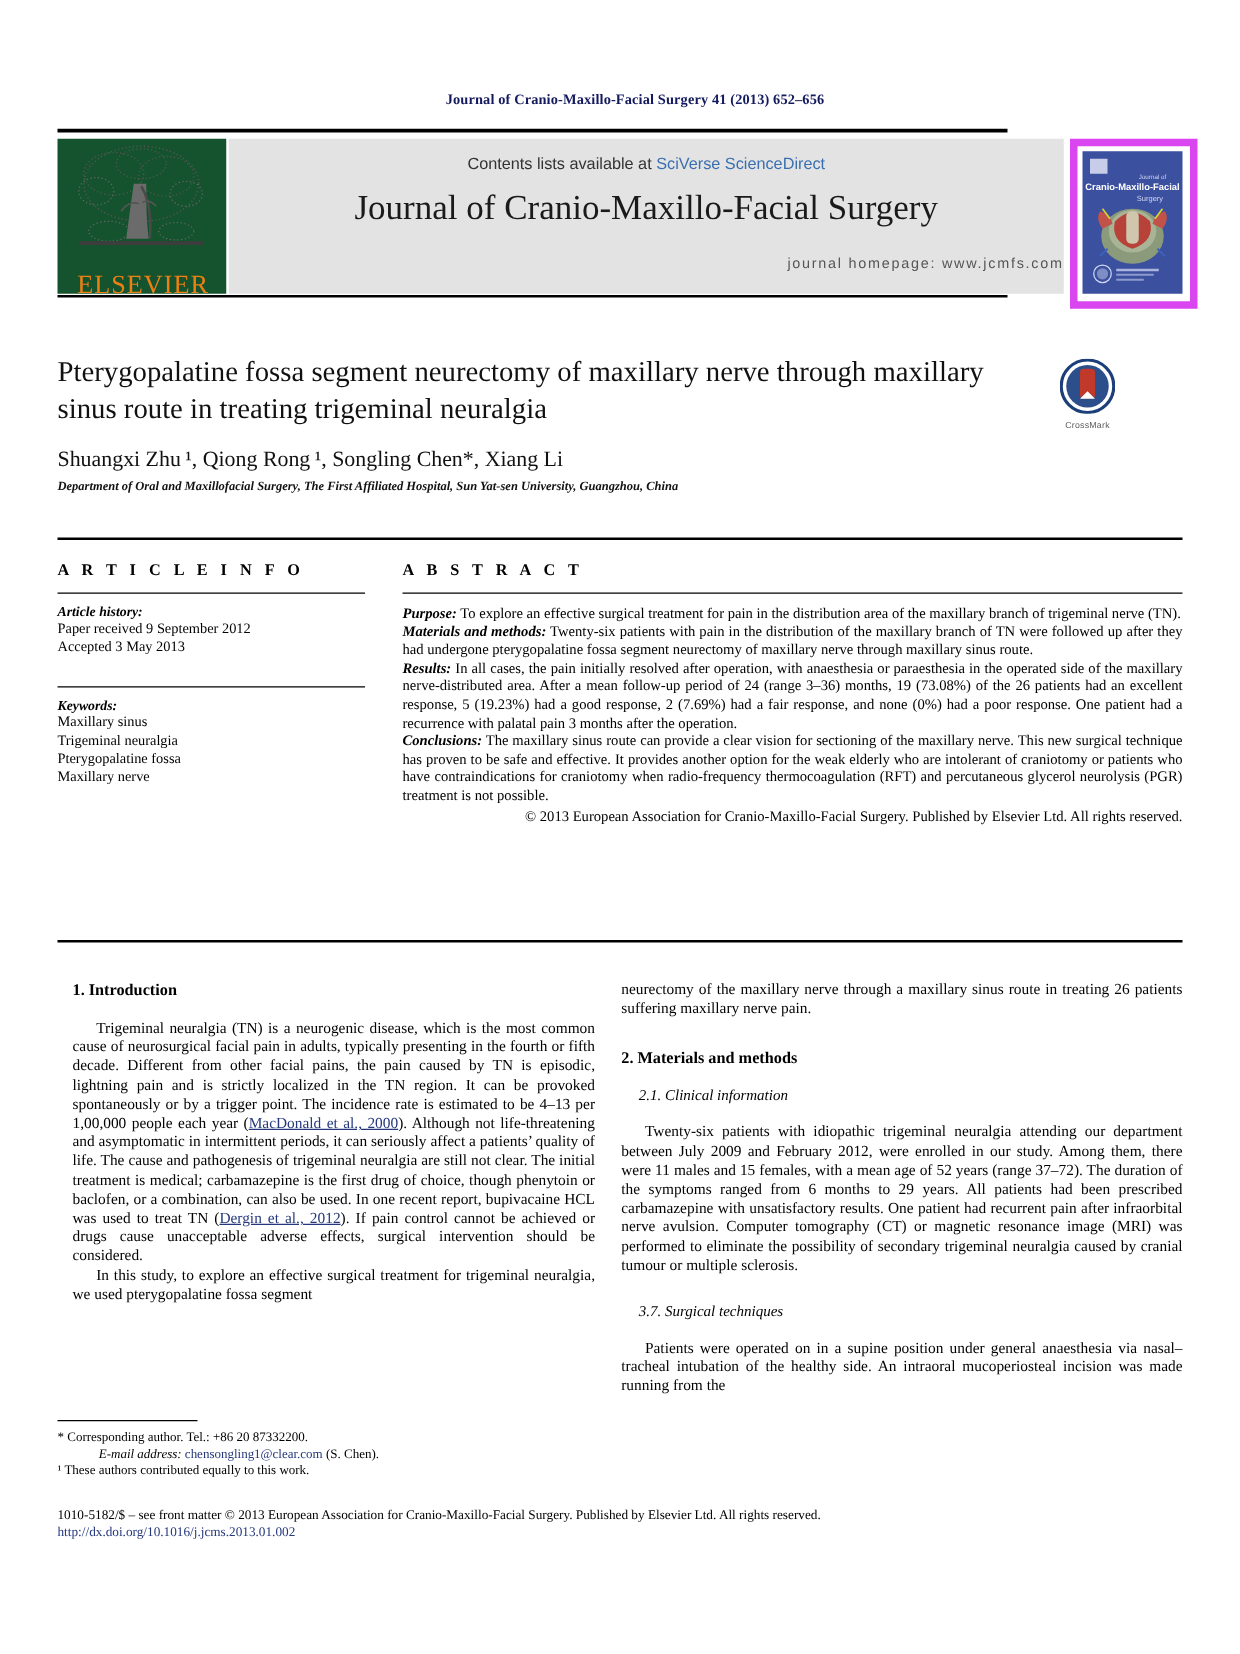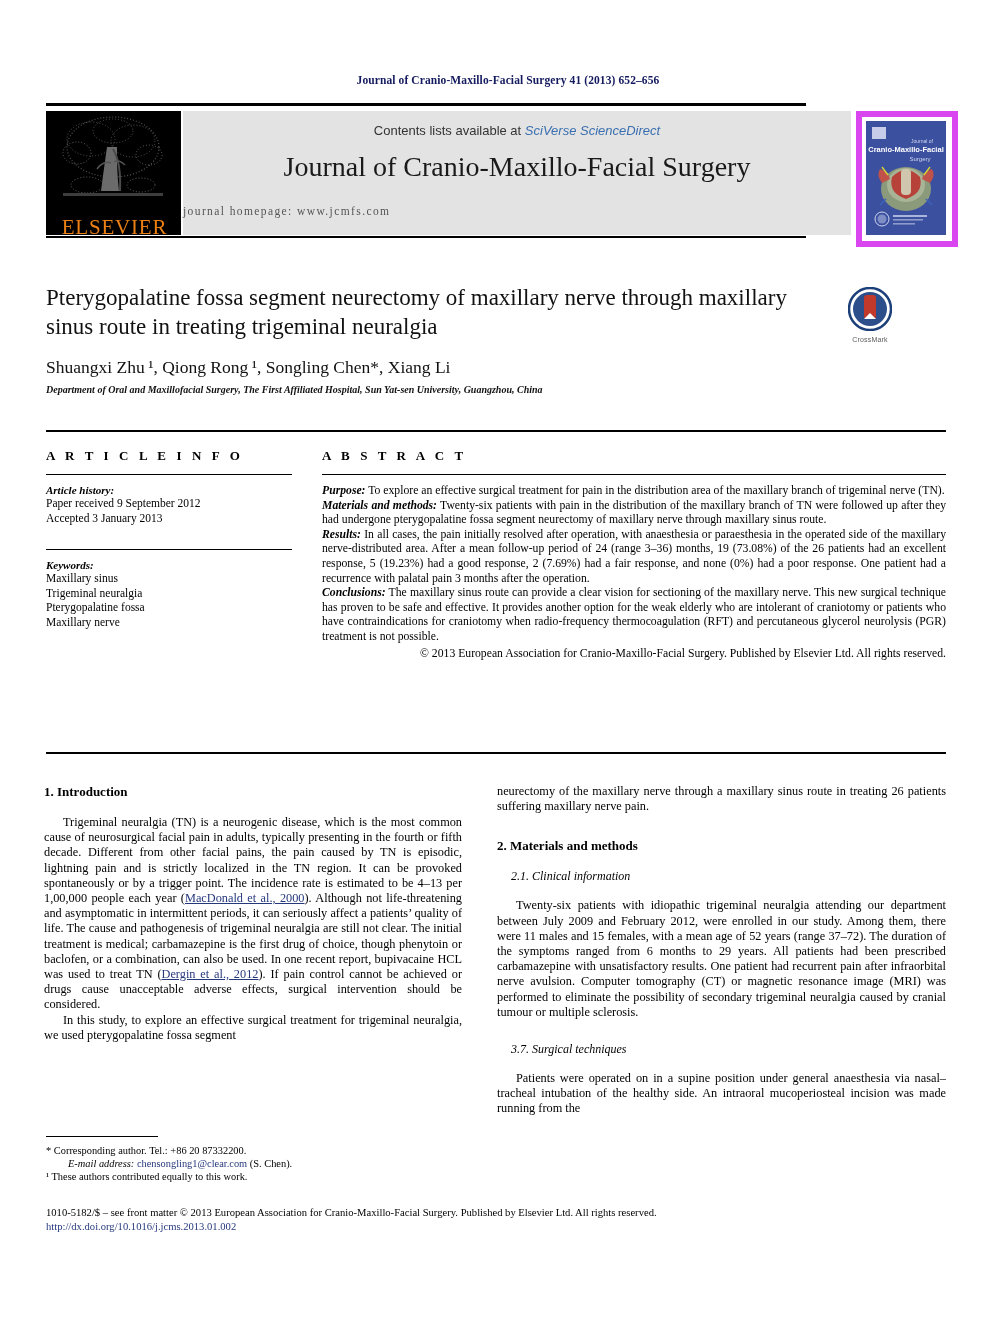--- a/index.html
+++ b/index.html
@@ -46,21 +46,21 @@
     left: 0; top: 0;
     width: 760px;
     height: 3px;
     background: #000;
   }
   .elsevier-box {
     position: absolute;
     left: 0; top: 8px;
     width: 135px;
     height: 124px;
-    background: #000000;
+    background: #14532d;
   }
   .tree-svg { position: absolute; left: 11px; top: 2px; }
   .elsevier-word {
     position: absolute;
     left: 2px; top: 104px;
     width: 133px;
     text-align: center;
     font-family: "Liberation Serif", serif;
     font-size: 21px;
     letter-spacing: .8px;
@@ -75,36 +75,36 @@
   }
   .contents-line {
     position: absolute;
     left: 0; top: 12px;
     width: 668px;
     text-align: center;
     font-family: "Liberation Sans", sans-serif;
     font-size: 13px;
     color: #333;
   }
-  .contents-line .sd { color: #3a6fb0; font-style: italic; }
+  .contents-line .sd { color: #3a6fb0; }
   .journal-name {
     position: absolute;
     left: 0; top: 40px;
     width: 668px;
     text-align: center;
     font-family: "Liberation Serif", serif;
     font-size: 28px;
     color: #1a1a1a;
   }
   .homepage-line {
     position: absolute;
     left: 0; top: 94px;
     width: 668px;
-    text-align: left;
-    font-family: Liberation Serif, serif;
+    text-align: right;
+    font-family: Liberation Sans, sans-serif;
     font-size: 11.5px;
     letter-spacing: 1.4px;
     color: #555;
   }
   .cover-thumb {
     position: absolute;
     left: 810px; top: 8px;
     width: 90px;
     height: 124px;
     background: #fff;
@@ -211,21 +211,21 @@
   .abs-copy {
     font-size: 11.7px;
     line-height: 14.6px;
     text-align: right;
     margin-top: 2px;
   }
 
   
   .col-left {
     position: absolute;
-    left: 44px; top: 784px;
+    left: 58px; top: 784px;
     width: 418px;
   }
   .col-right {
     position: absolute;
     left: 497px; top: 784px;
     width: 449px;
   }
   .h2 {
     font-size: 13px;
     font-weight: bold;
@@ -260,21 +260,21 @@
     height: 1px;
     background: #000;
     margin-bottom: 7px;
   }
   .fn {
     font-size: 10.4px;
     line-height: 13px;
     padding-left: 12px;
     text-indent: -12px;
   }
-  .fn i { font-style: italic; }
+  .fn i { font-style: italic; margin-left: 11px; }
   .fn .mail { color: #25387c; }
 
   
   .bottom-info {
     position: absolute;
     left: 46px; top: 1206px;
     width: 900px;
   }
   .bi-line {
     font-size: 10.6px;
@@ -368,21 +368,21 @@
   </div>
 
   <div class="rule-wide r1"></div>
   <div class="rule-wide r2"></div>
 
   <div class="info-col">
     <div class="sec-head">A R T I C L E   I N F O</div>
     <div class="thin-rule"></div>
     <div class="info-sub">Article history:</div>
     <div class="info-line">Paper received 9 September 2012</div>
-    <div class="info-line">Accepted 3 January 2013</div>
+    <div class="info-line">Accepted 3 May 2013</div>
     <div class="kw-gap"></div>
     <div class="thin-rule"></div>
     <div class="info-sub">Keywords:</div>
     <div class="info-line">Maxillary sinus</div>
     <div class="info-line">Trigeminal neuralgia</div>
     <div class="info-line">Pterygopalatine fossa</div>
     <div class="info-line">Maxillary nerve</div>
   </div>
 
   <div class="abs-col">

